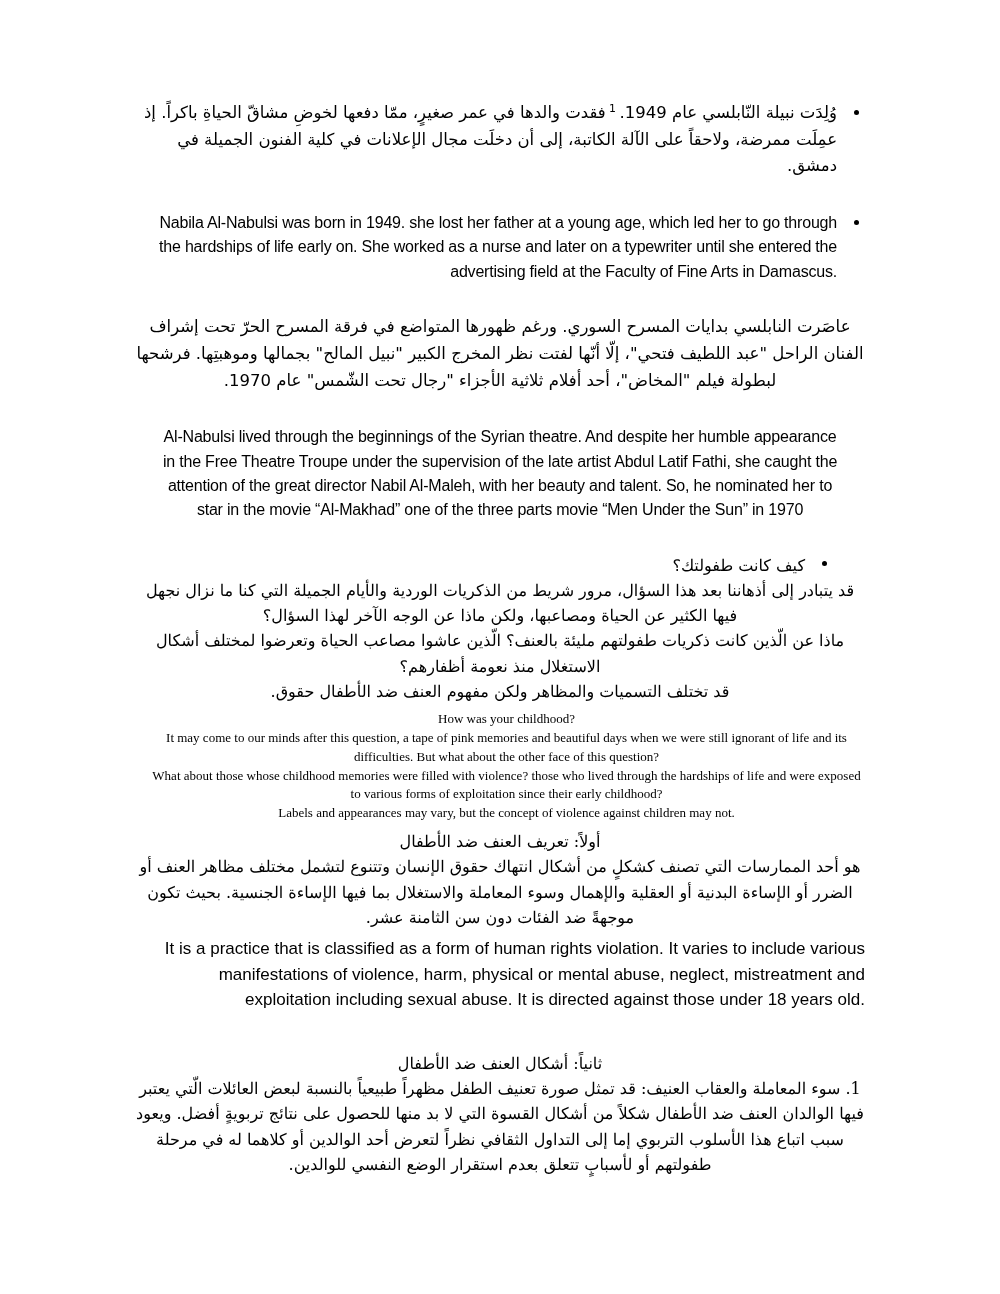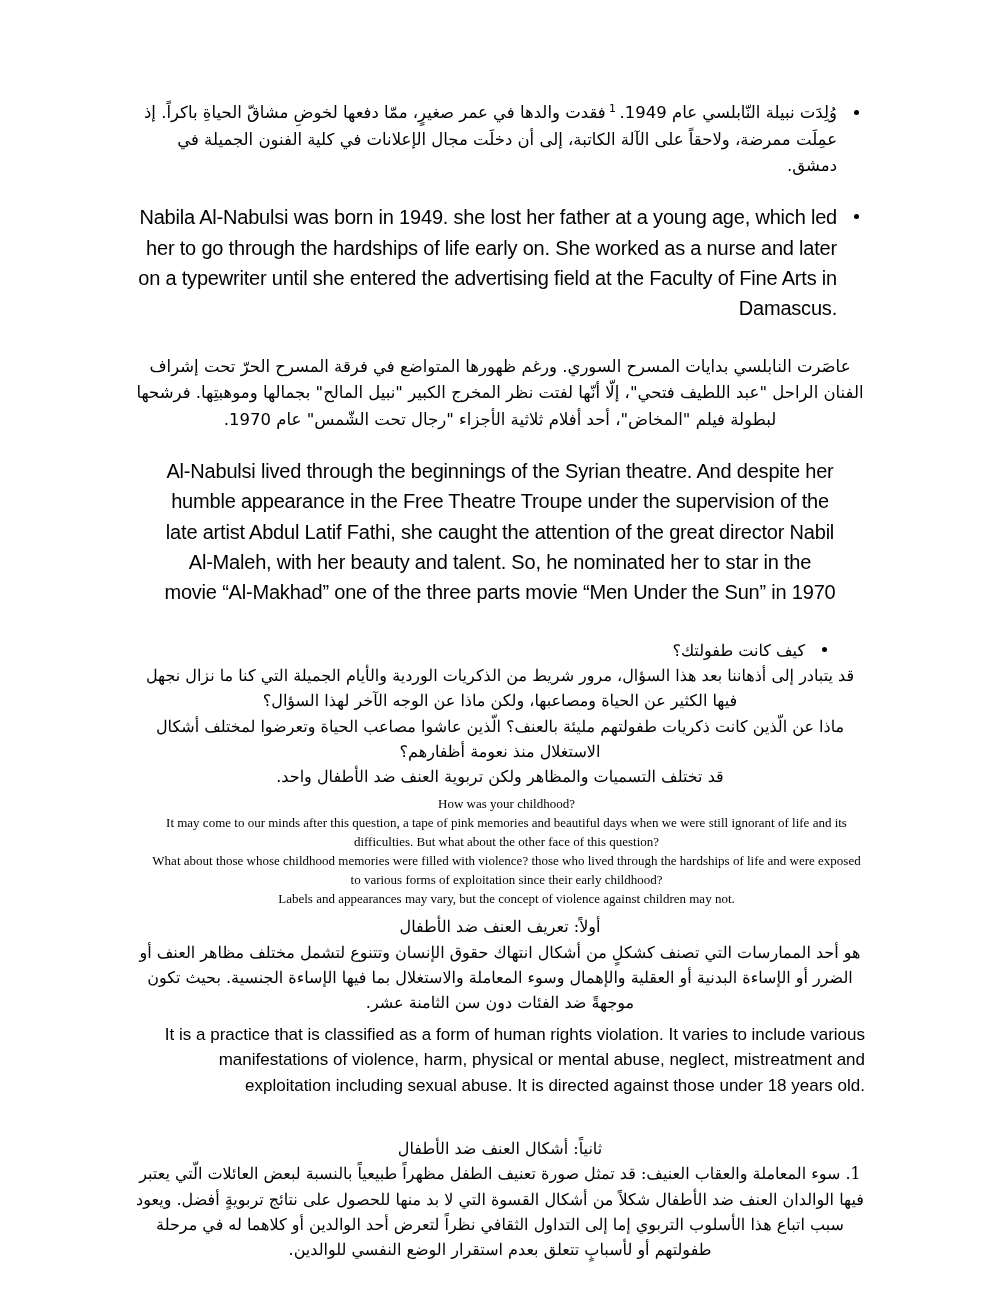--- a/index.html
+++ b/index.html
@@ -58,23 +58,24 @@
     line-height: 1.58;
     letter-spacing: -0.1px;
   }
   .ar-serif.center { text-align: center; }
 
   
   .en-sans {
     direction: ltr;
     text-align: right;
     font-family: "Liberation Sans", sans-serif;
-    font-size: 20px;
+    font-size: 16px;
     line-height: 1.52;
     letter-spacing: -0.2px;
+    margin-top: 9px;
   }
 
   
   .en-serif {
     direction: ltr;
     text-align: center;
     font-family: "Liberation Serif", serif;
     font-size: 13px;
     line-height: 1.45;
   }
@@ -158,21 +159,21 @@
 
     <div class="gap-l"></div>
 
     <div class="bullet-narrow ar-serif" style="width:440px; margin-right:auto; margin-left:230px; text-align:right;">
       <span class="bullet-dot" style="position:absolute; right:6px; top:0.55em; width:5px; height:5px; border-radius:50%; background:#000;"></span>
       <span>كيف كانت طفولتك؟</span>
     </div>
 
     <div class="block ar-serif center">قد يتبادر إلى أذهاننا بعد هذا السؤال، مرور شريط من الذكريات الوردية والأيام الجميلة التي كنا ما نزال نجهل فيها الكثير عن الحياة ومصاعبها، ولكن ماذا عن الوجه الآخر لهذا السؤال؟</div>
     <div class="block ar-serif center">ماذا عن الّذين كانت ذكريات طفولتهم مليئة بالعنف؟ الّذين عاشوا مصاعب الحياة وتعرضوا لمختلف أشكال الاستغلال منذ نعومة أظفارهم؟</div>
-    <div class="block ar-serif center">قد تختلف التسميات والمظاهر ولكن تربوية العنف ضد الأطفال واحد.</div>
+    <div class="block ar-serif center">قد تختلف التسميات والمظاهر ولكن مفهوم العنف ضد الأطفال حقوق.</div>
 
     <div class="gap-xs"></div>
 
     <div class="block en-serif" style="padding-left:13px;">How was your childhood?</div>
     <div class="block en-serif" style="padding-left:13px;">It may come to our minds after this question, a tape of pink memories and beautiful days when we were still ignorant of life and its difficulties. But what about the other face of this question?</div>
     <div class="block en-serif" style="padding-left:13px;">What about those whose childhood memories were filled with violence? those who lived through the hardships of life and were exposed to various forms of exploitation since their early childhood?</div>
     <div class="block en-serif" style="padding-left:13px;">Labels and appearances may vary, but the concept of violence against children may not.</div>
 
     <div class="gap-xs"></div>
 

